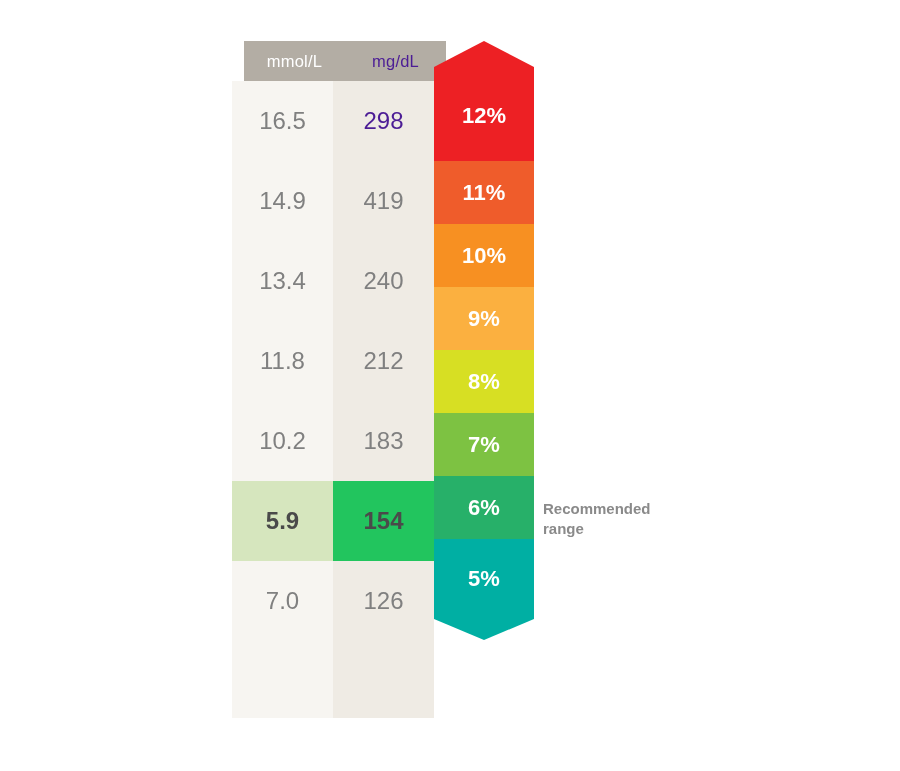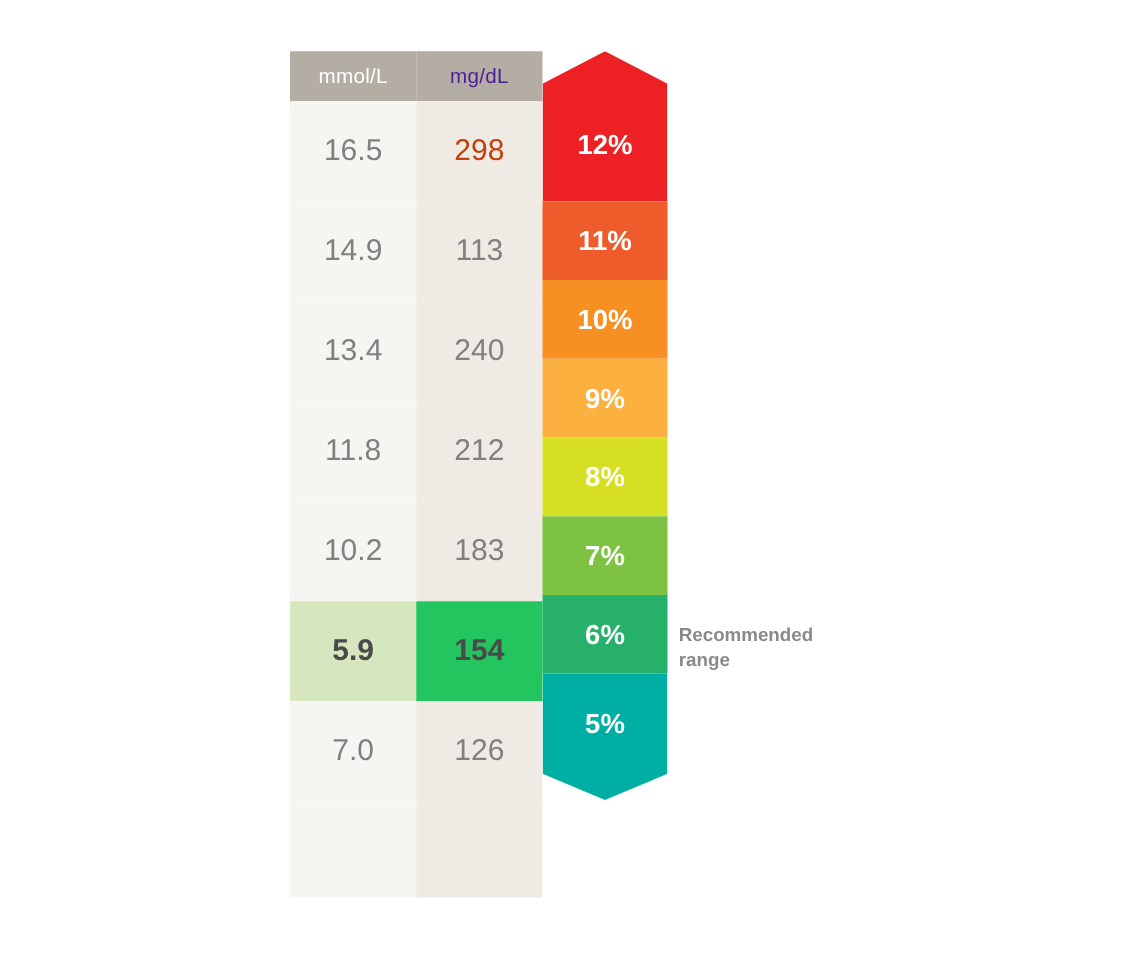--- a/index.html
+++ b/index.html
@@ -20,21 +20,21 @@
     position: absolute;
     left: 232px;
     top: 41px;
     width: 302px;
     height: 681px;
   }
 
   
   .header-row {
     position: absolute;
-    left: 0;
+    left: 12px;
     top: 0;
     width: 202px;
     height: 40px;
     display: flex;
   }
   .header-cell {
     flex: 0 0 101px;
     height: 40px;
     display: flex;
     align-items: center;
@@ -128,26 +128,26 @@
 
   <div class="header-row">
     <div class="header-cell" style="background: rgb(179, 173, 164); color: rgb(255, 255, 255);">mmol/L</div>
     <div class="header-cell" style="background: rgb(179, 173, 164); color: #4c1d95;">mg/dL</div>
   </div>
 
   <div class="value-columns">
 
     <div class="value-row">
       <div class="cell col-mmol" style="color: rgb(128, 128, 128); text-align: right;">16.5</div>
-      <div class="cell col-mgdl" style="color: #c2410c;">298</div>
+      <div class="cell col-mgdl" style="color: #4c1d95;">298</div>
     </div>
 
     <div class="value-row">
       <div class="cell col-mmol" style="color: rgb(128, 128, 128);">14.9</div>
-      <div class="cell col-mgdl" style="color: rgb(128, 128, 128);">113</div>
+      <div class="cell col-mgdl" style="color: rgb(128, 128, 128);">419</div>
     </div>
 
     <div class="value-row">
       <div class="cell col-mmol" style="color: rgb(128, 128, 128);">13.4</div>
       <div class="cell col-mgdl" style="color: rgb(128, 128, 128);">240</div>
     </div>
 
     <div class="value-row">
       <div class="cell col-mmol" style="color: rgb(128, 128, 128);">11.8</div>
       <div class="cell col-mgdl" style="color: rgb(128, 128, 128);">212</div>

